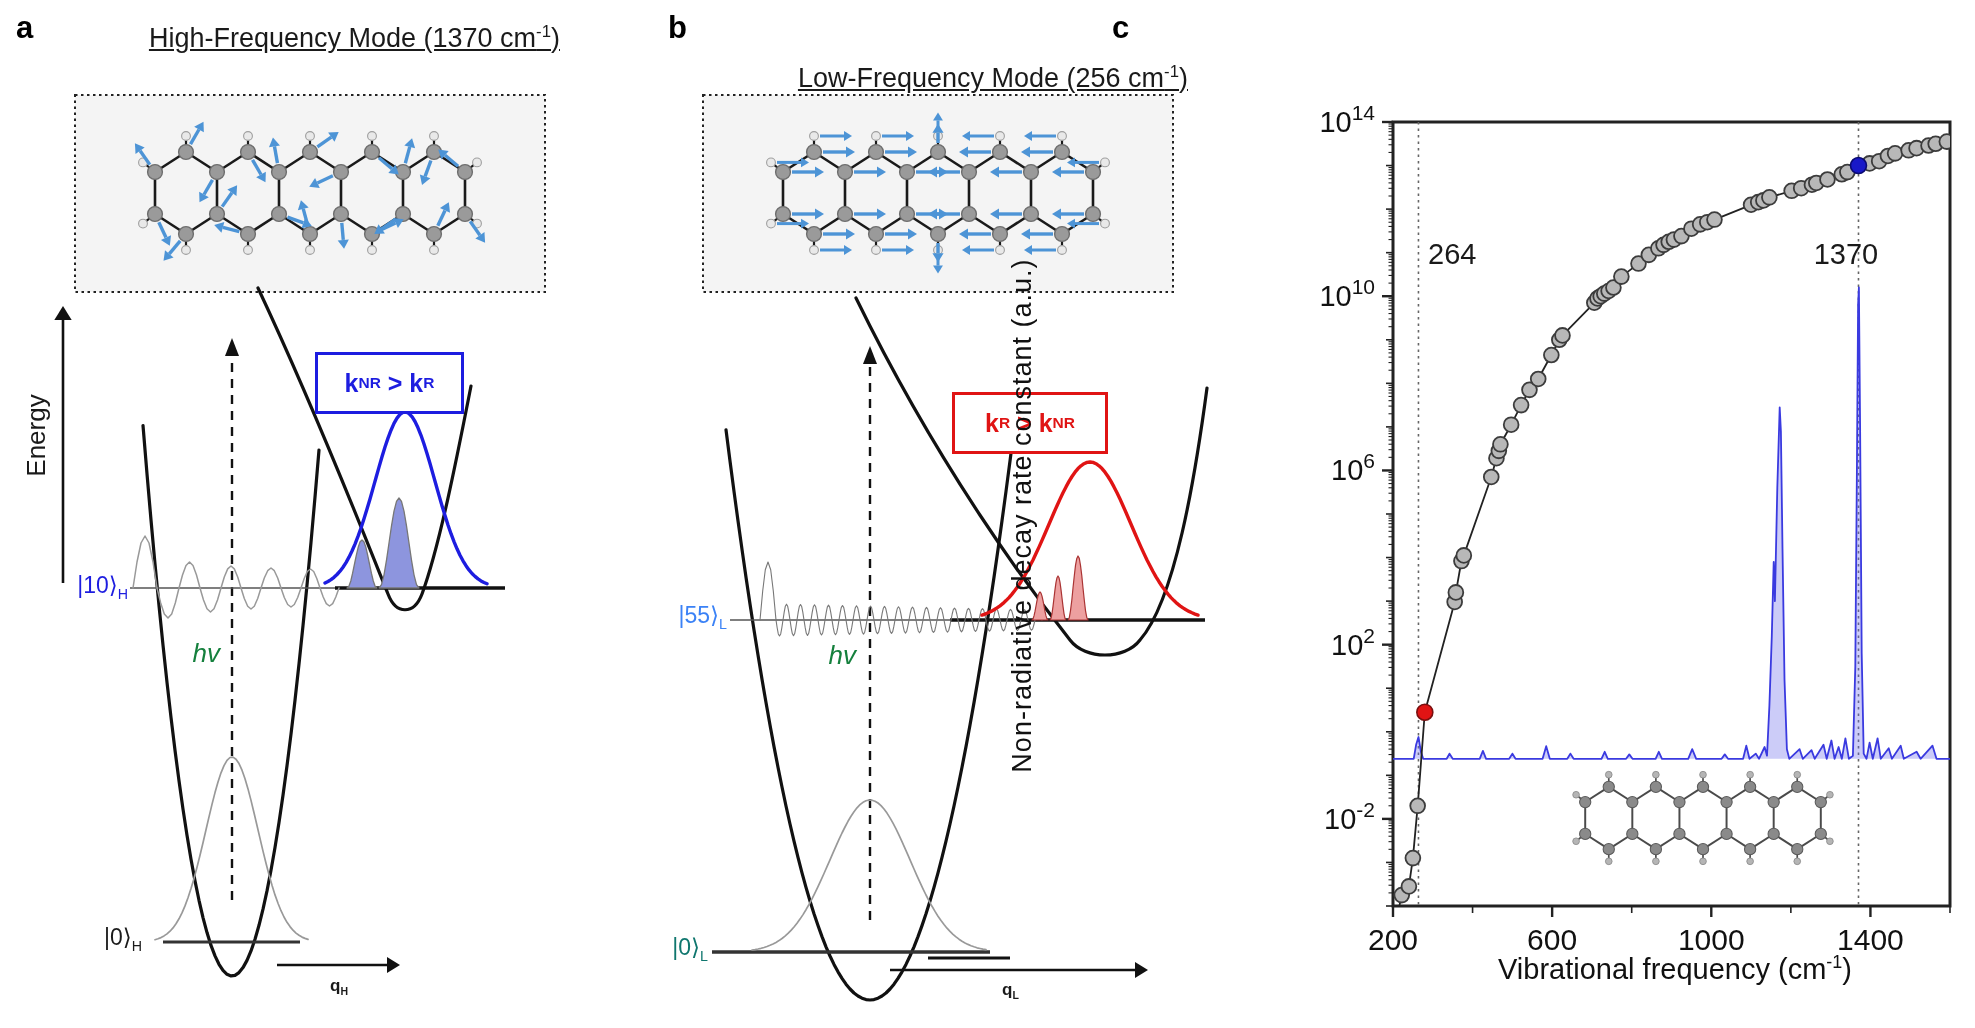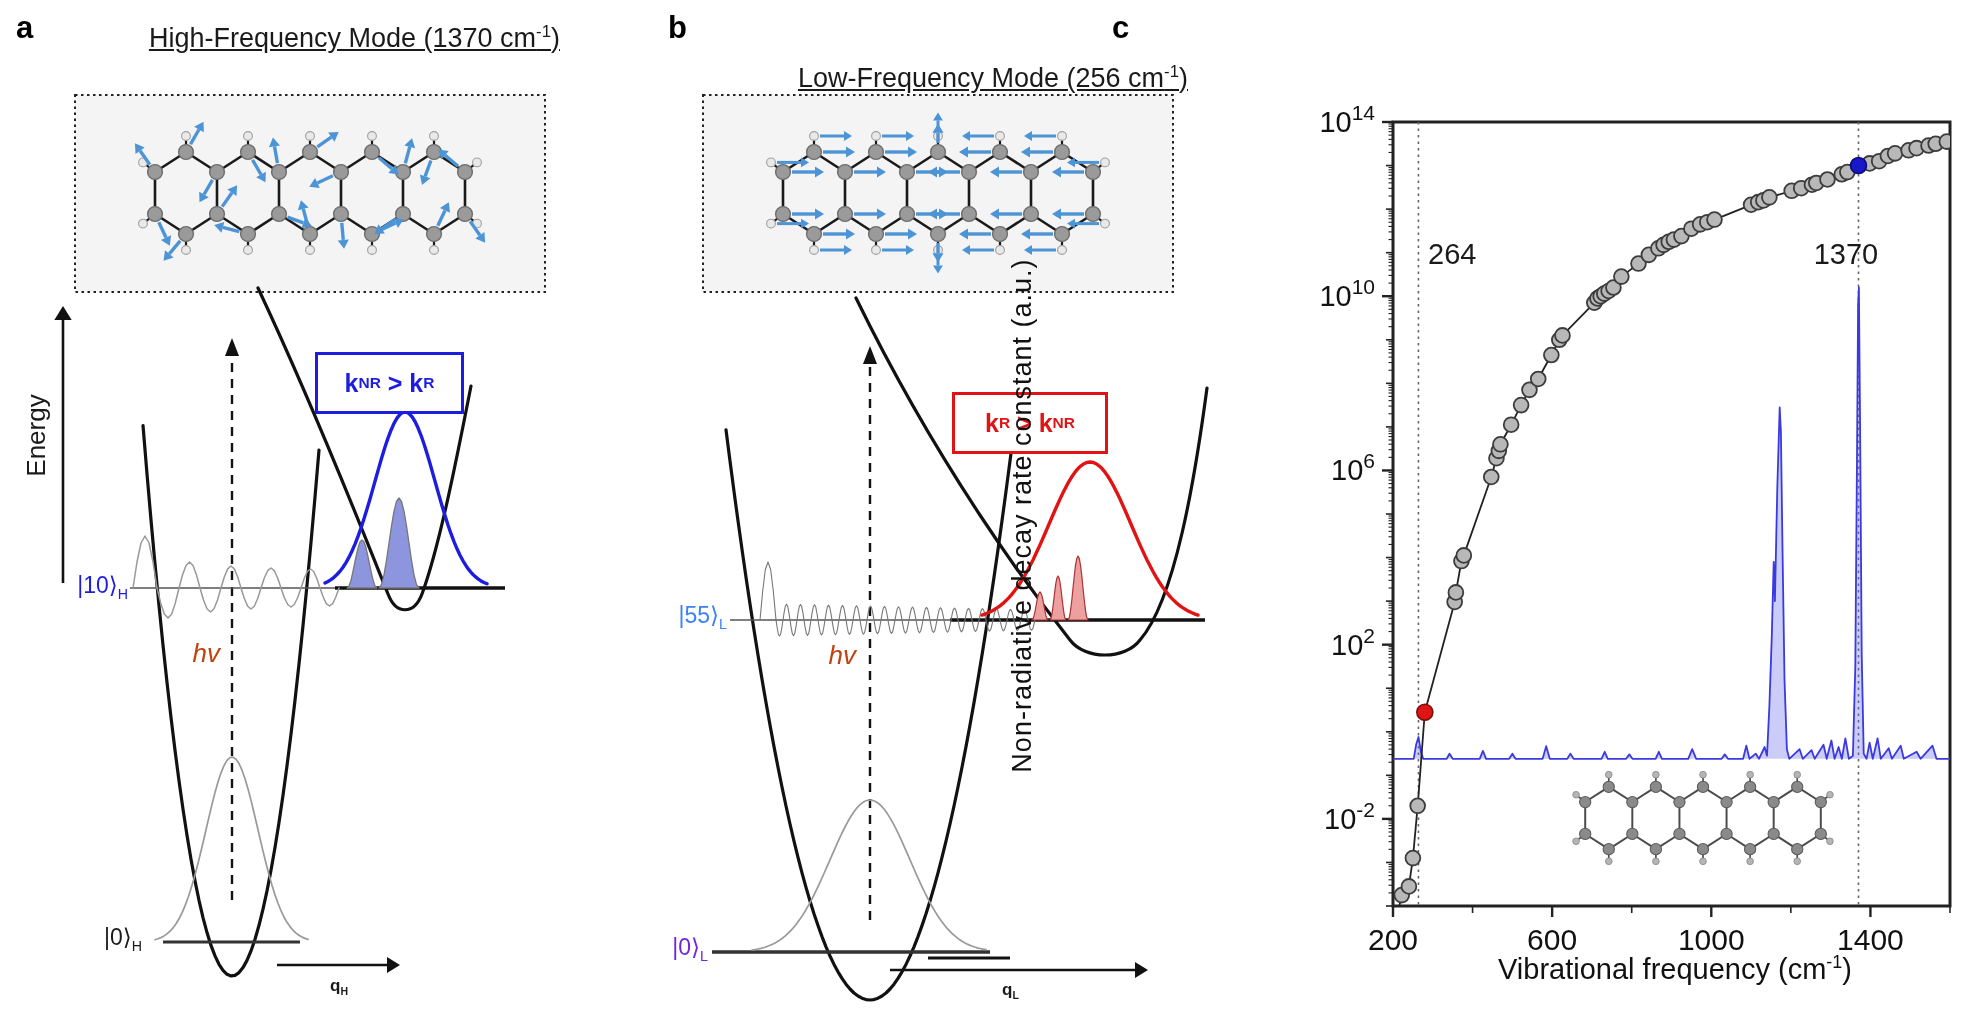--- a/index.html
+++ b/index.html
@@ -10,21 +10,21 @@
   .tag{font-size:31px;font-weight:bold;color:#000;}
   .ptitle{font-size:27px;color:#1a1a1a;text-align:right;text-decoration:underline;}
   sup{font-size:0.62em;}
   sub{font-size:0.62em;}
   .blue{color:#1d1de0;}
   .red{color:#3b82f6;}
   .ratebox{display:flex;align-items:center;justify-content:center;font-size:25px;font-weight:bold;background:#fff;}
   .ratebox.bl{border:3px solid #1d1de0;color:#1d1de0;}
   .ratebox.rd{border:3px solid #e01414;color:#e01414;}
   .ket{font-size:23px;}
-  .hv{font-size:26px;font-style:italic;color:#c2410c;}
+  .hv{font-size:26px;font-style:italic;color:#15803d;}
   .qax{font-size:17px;font-weight:bold;color:#1a1a1a;}
   .energy{font-size:26px;color:#1a1a1a;transform:rotate(-90deg);transform-origin:center;}
   .anno{font-size:29px;color:#1a1a1a;}
   .ylab{font-size:27px;color:#111;transform:rotate(-90deg);transform-origin:center;letter-spacing:1px;}
   .xlab{font-size:29px;color:#111;text-align:center;}
 </style>
 </head>
 <body>
 
 <div id="fig">
@@ -754,21 +754,21 @@
     <span>k</span>
       <sub>R</sub>
       <span style="white-space:pre;"> &gt; </span>
       <span>k</span>
       <sub>NR</sub>
   </div>
   <div class="lab ket red" style="left:645px;top:602px;width:82px;text-align:right;">
     <span>|55⟩</span><sub>L</sub>
   </div>
   <div class="lab hv" style="left:786px;top:640px;width:70px;text-align:right;">hv</div>
-  <div class="lab ket" style="left:638px;top:934px;width:70px;text-align:right;color:#6d28d9;">
+  <div class="lab ket" style="left:638px;top:934px;width:70px;text-align:right;color:#0f766e;">
     <span>|0⟩</span><sub>L</sub>
   </div>
   <div class="lab qax" style="left:1002px;top:980px;">
     <span>q</span><sub>L</sub>
   </div>
 
   <div class="lab ylab" style="left:672px;top:500px;width:700px;text-align:center;">Non-radiative decay rate constant (a.u.)</div>
   <div class="lab xlab" style="left:1420px;top:952px;width:510px;">
     <span>Vibrational frequency (cm</span><sup>-1</sup><span>)</span>
   </div>

